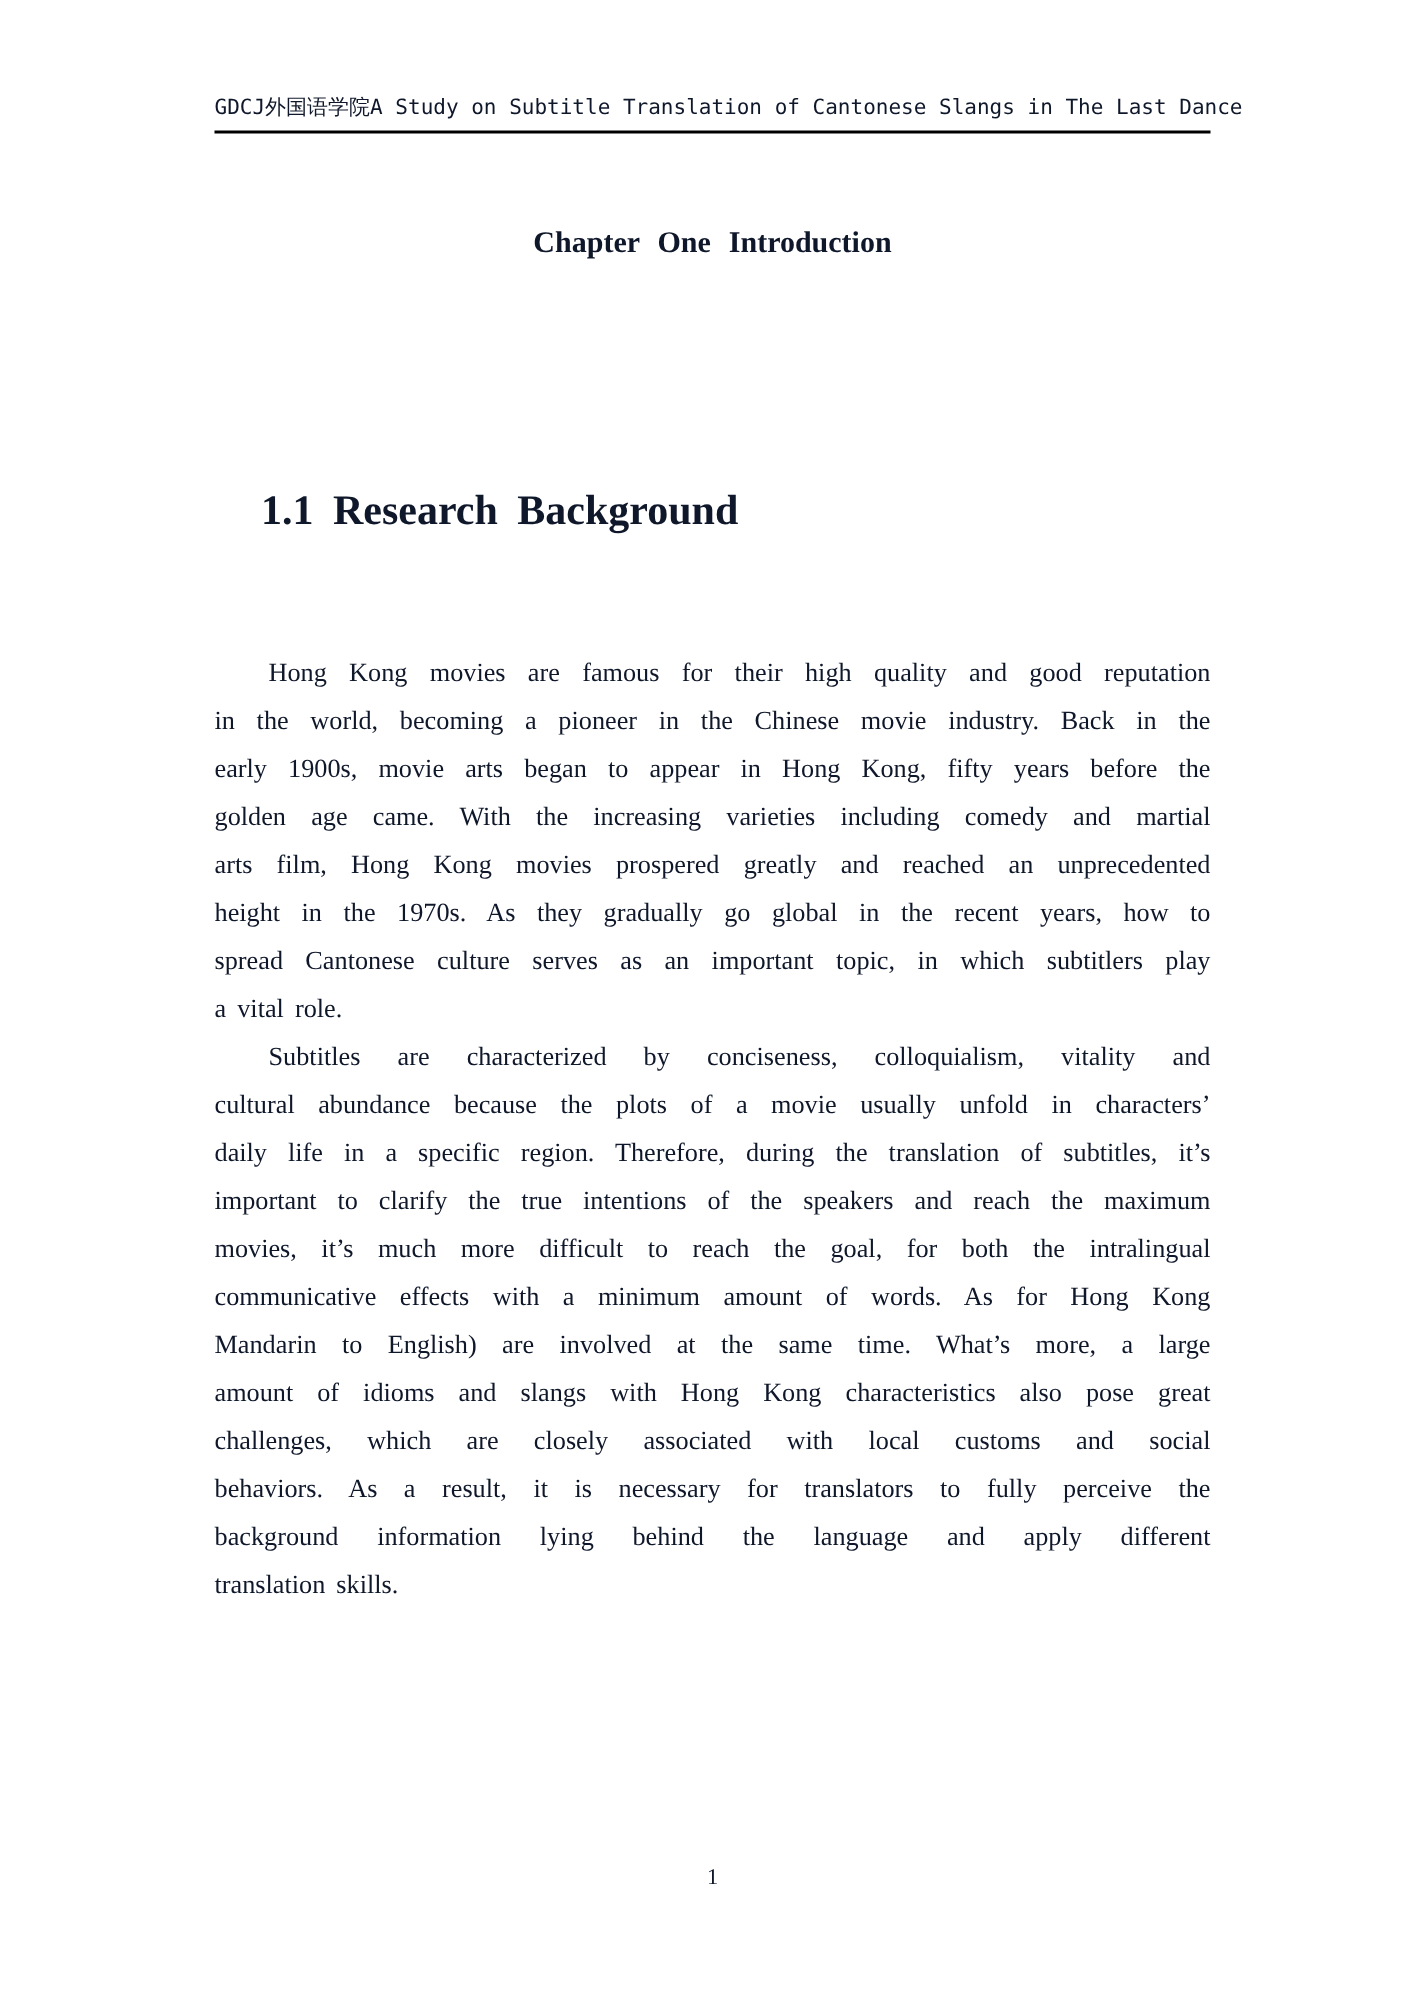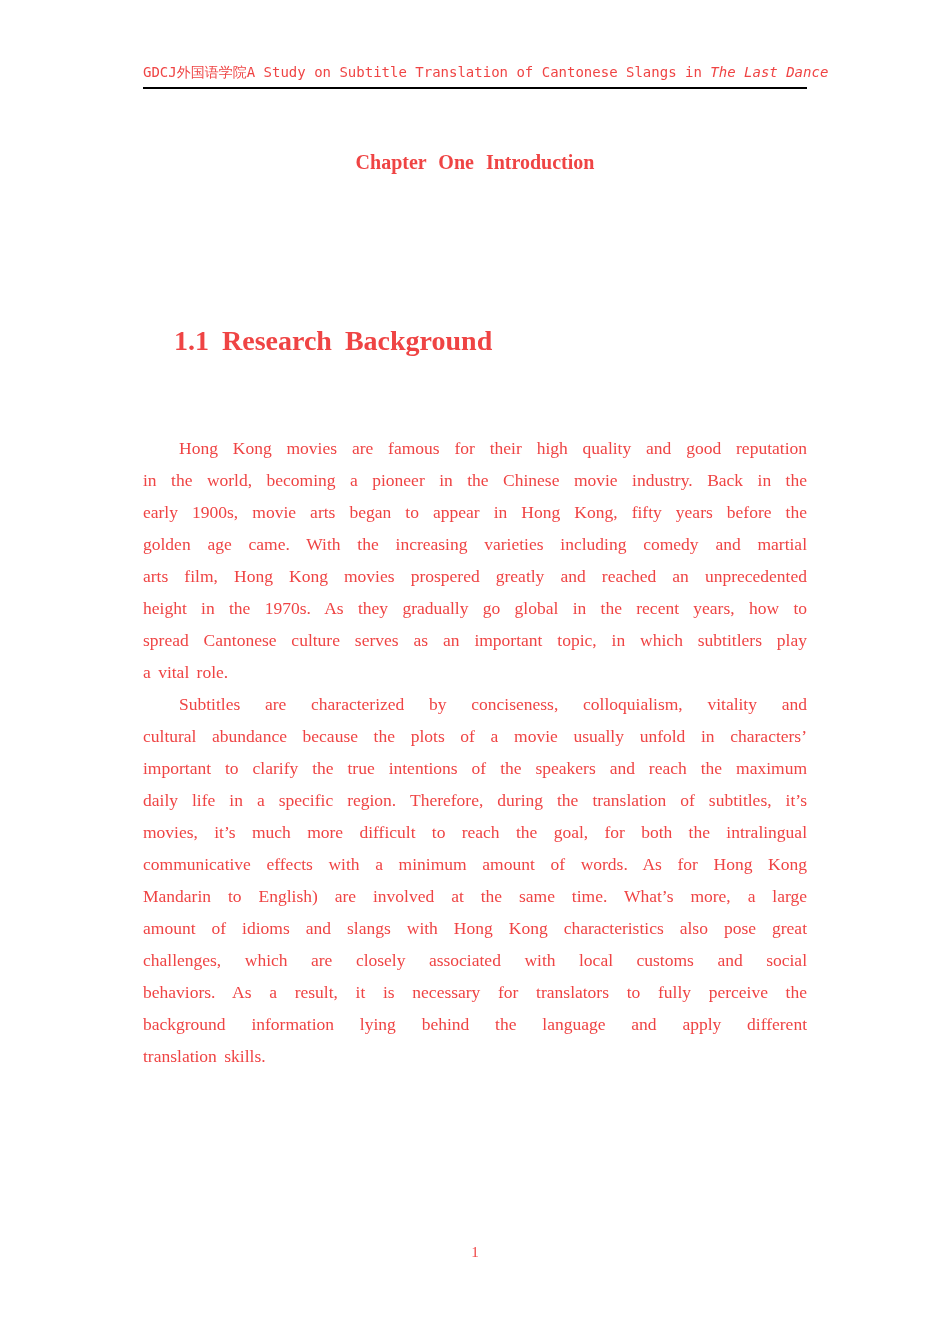--- a/index.html
+++ b/index.html
@@ -5,21 +5,21 @@
   html, body {
     margin: 0;
     padding: 0;
     background: #e8e8e8;
   }
   .page {
     position: relative;
     width: 950px;
     height: 1344px;
     background: #ffffff;
-    color: #ef4444;
+    color: #0f172a;
     font-family: "Liberation Serif", "DejaVu Serif", serif;
     overflow: hidden;
     margin: 0 auto;
   }
   
   .running-header {
     position: absolute;
     left: 143px;
     width: 664px;
     top: 63px;
@@ -27,21 +27,21 @@
     justify-content: space-between;
     align-items: baseline;
     font-family: "DejaVu Sans Mono", "Liberation Mono", monospace;
     font-size: 14px;
     line-height: 19px;
     border-bottom: 2px solid #000000;
     padding-bottom: 5px;
     white-space: nowrap;
   }
   .running-header .hdr-title-wrap { letter-spacing: 0; }
-  .running-header .italic { font-style: italic; }
+  .running-header .italic { }
   
   .chapter-title {
     position: absolute;
     left: 0;
     width: 950px;
     top: 151px;
     text-align: center;
     font-size: 20px;
     font-weight: bold;
     word-spacing: 7px;
@@ -108,22 +108,22 @@
       <div class="line">early 1900s, movie arts began to appear in Hong Kong, fifty years before the</div>
       <div class="line">golden age came. With the increasing varieties including comedy and martial</div>
       <div class="line">arts film, Hong Kong movies prospered greatly and reached an unprecedented</div>
       <div class="line">height in the 1970s. As they gradually go global in the recent years, how to</div>
       <div class="line">spread Cantonese culture serves as an important topic, in which subtitlers play</div>
       <div class="line last">a vital role.</div>
     </div>
     <div>
       <div class="line first">Subtitles are characterized by conciseness, colloquialism, vitality and</div>
       <div class="line">cultural abundance because the plots of a movie usually unfold in characters’</div>
+      <div class="line">daily life in a specific region. Therefore, during the translation of subtitles, it’s</div>
       <div class="line">important to clarify the true intentions of the speakers and reach the maximum</div>
-      <div class="line">daily life in a specific region. Therefore, during the translation of subtitles, it’s</div>
       <div class="line">movies, it’s much more difficult to reach the goal, for both the intralingual</div>
       <div class="line">communicative effects with a minimum amount of words. As for Hong Kong</div>
       <div class="line">Mandarin to English) are involved at the same time. What’s more, a large</div>
       <div class="line">amount of idioms and slangs with Hong Kong characteristics also pose great</div>
       <div class="line">challenges, which are closely associated with local customs and social</div>
       <div class="line">behaviors. As a result, it is necessary for translators to fully perceive the</div>
       <div class="line">background information lying behind the language and apply different</div>
       <div class="line last">translation skills.</div>
     </div>
   </div>

